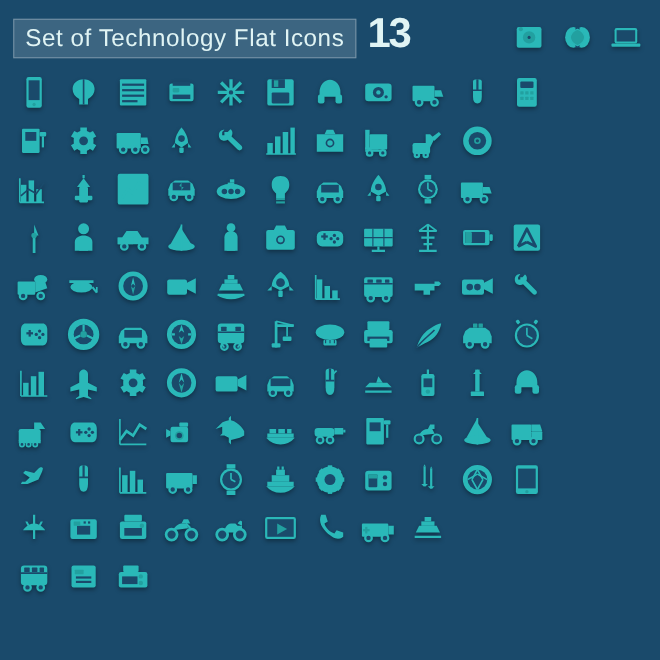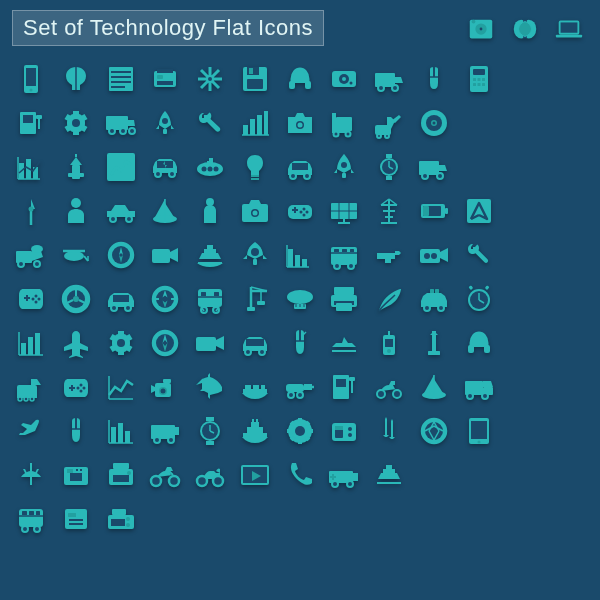--- a/index.html
+++ b/index.html
@@ -6,21 +6,21 @@
     body {
       width: 600px;
       height: 600px;
       background-color: #1a4a6b;
       font-family: Arial, sans-serif;
       overflow: hidden;
     }
 
     .header {
       display: flex;
-      align-items: flex-start;
+      align-items: flex-end;
       padding: 10px 12px 6px 12px;
       gap: 10px;
     }
 
     .header-title {
       background: rgba(255,255,255,0.15);
       border: 1px solid rgba(255,255,255,0.3);
       color: #e0f4f4;
       font-size: 22px;
       font-weight: 300;
@@ -79,20 +79,21 @@
     .header-icons .icon-cell svg {
       width: 30px;
       height: 30px;
     }
   </style>
 </head>
 <body>
 
 <div class="header">
   <div class="header-title">Set of Technology Flat Icons</div>
+  <div class="header-number">13</div>
   <div class="header-icons">
 
     <div class="icon-cell">
       <svg viewBox="0 0 32 32">
           <rect class="ic" x="4" y="6" width="24" height="20" rx="2"></rect>
           <circle class="ic2" cx="16" cy="16" r="6"></circle>
           <circle class="ic2" cx="16" cy="16" r="3"></circle>
           <circle style="fill:#1a4a6b" cx="16" cy="16" r="1.5"></circle>
           <circle class="ic2" cx="8" cy="8" r="2"></circle>
         </svg>

